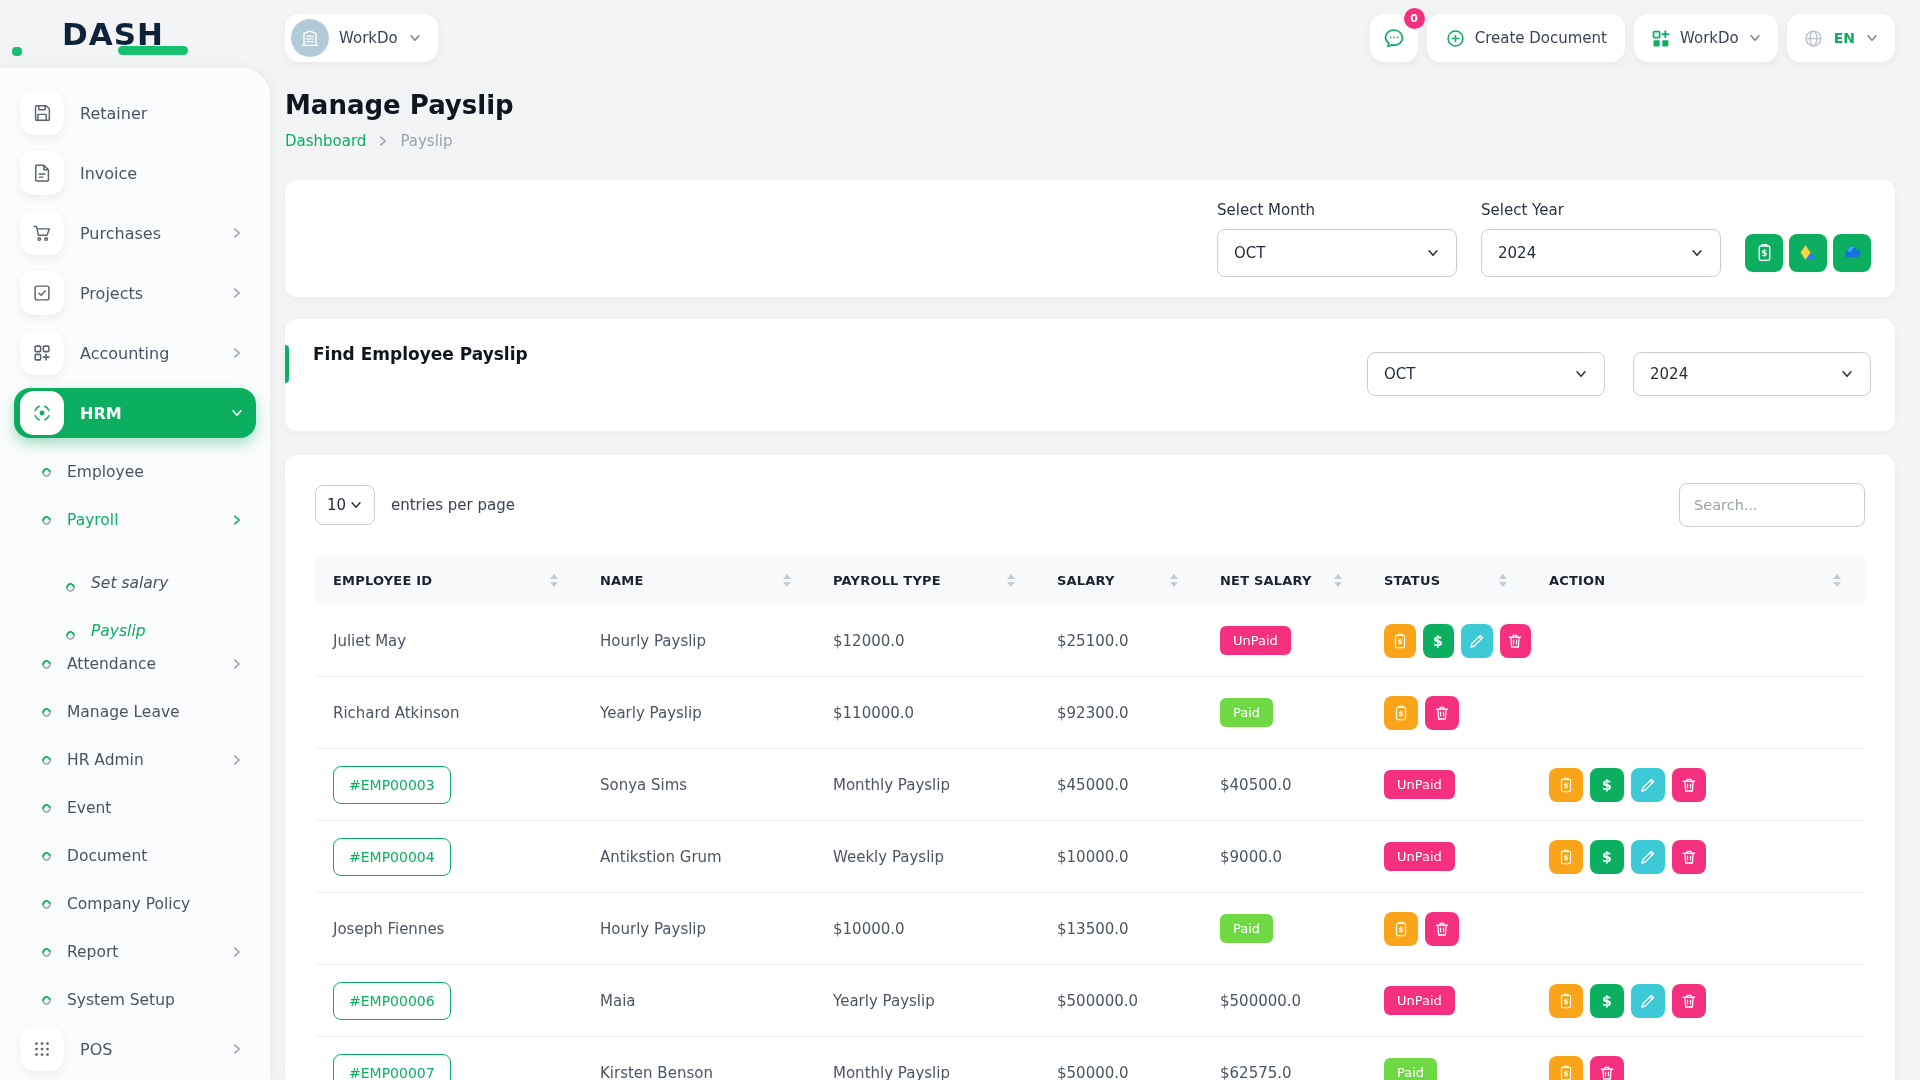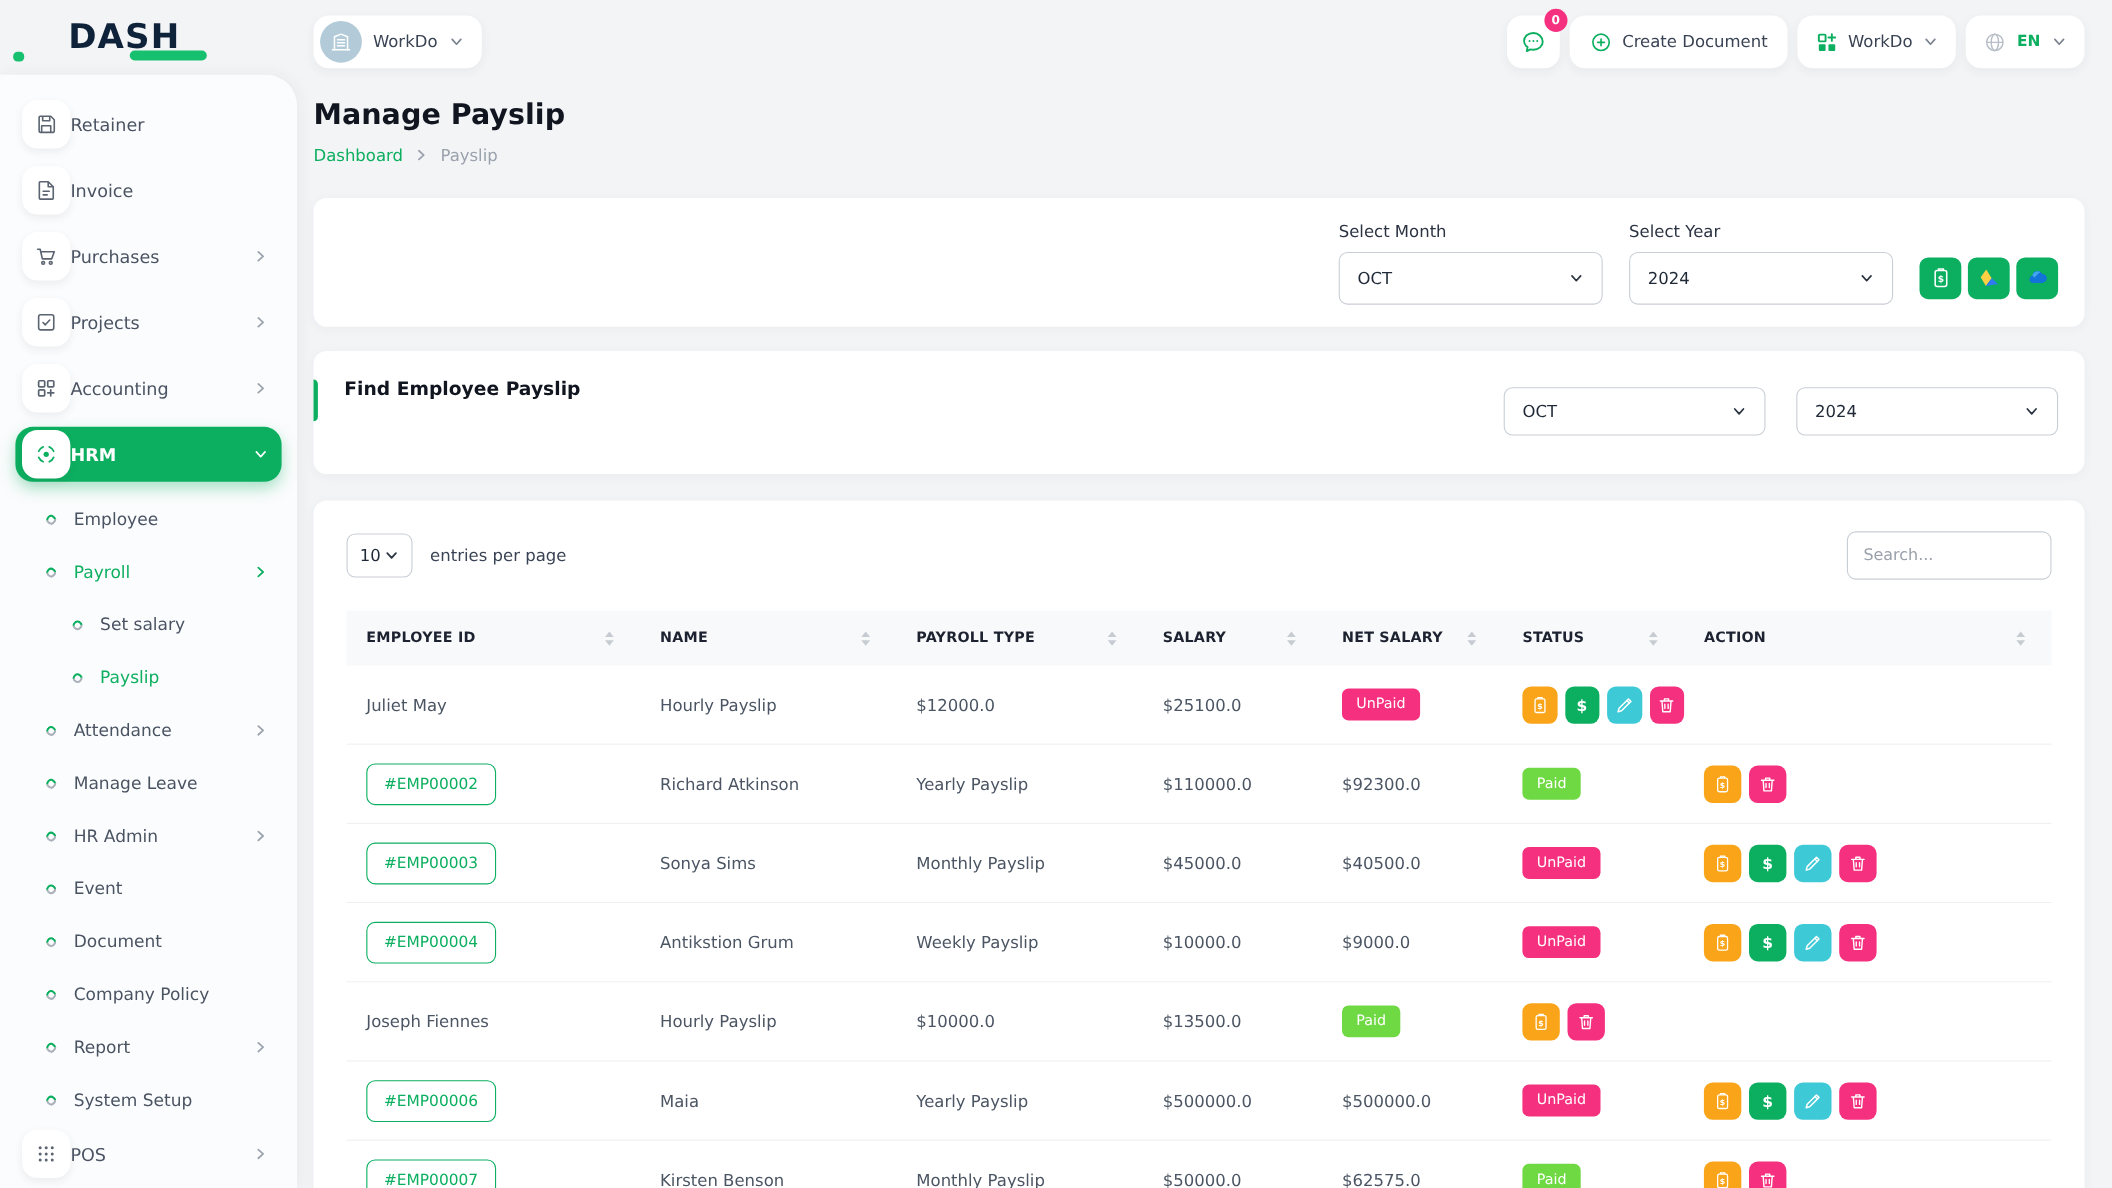--- a/index.html
+++ b/index.html
@@ -11,34 +11,34 @@
   .logo { position:relative; font-size:31px; font-weight:800; letter-spacing:1px; color:#0e2239; }
 
   
   .sidebar { position:fixed; left:0; top:68px; width:270px; height:1012px; background:#fbfcfd;
              border-top-right-radius:28px; box-shadow:2px 0 14px rgba(40,50,60,.05); padding:20px 14px 0 14px; overflow:hidden; z-index:20; }
   .snav { display:flex; flex-direction:column; }
   .s-top { display:flex; align-items:center; height:50px; margin-bottom:10px; border-radius:16px; padding:0 12px 0 6px; cursor:pointer; }
   .s-top .ibox { width:44px; height:44px; border-radius:14px; background:#fff; box-shadow:0 3px 8px rgba(40,50,70,.08);
                  display:flex; align-items:center; justify-content:center; color:#5b6470; flex:0 0 44px; }
   .s-top .ibox svg { width:22px; height:22px; }
-  .s-top .lbl { margin-left:0; font-size:16px; color:#4a5362; flex:1; }
+  .s-top .lbl { margin-left:16px; font-size:16px; color:#4a5362; flex:1; }
   .s-top .chev { color:#9aa2ad; display:flex; }
   .s-top .chev svg { width:15px; height:15px; }
   .s-top.active { background:#0caf60; box-shadow:0 6px 14px rgba(12,175,96,.35); }
   .s-top.active .ibox { color:#0caf60; }
   .s-top.active .lbl { color:#fff; font-weight:700; }
   .s-top.active .chev { color:#fff; }
   .s-sub { display:flex; align-items:center; height:48px; padding:0 12px 0 28px; cursor:pointer; }
   .s-sub .lbl { margin-left:16px; font-size:15.5px; color:#4a5362; flex:1; }
   .s-sub.active .lbl { color:#0caf60; }
   .s-sub .chev { color:#9aa2ad; display:flex; }
   .s-sub.active .chev { color:#0caf60; }
   .s-sub .chev svg { width:14px; height:14px; }
-  .s-subsub { display:flex; align-items:center; height:48px; padding:0 12px 0 52px; cursor:pointer; }
+  .s-subsub { display:flex; align-items:flex-end; height:48px; padding:0 12px 0 52px; cursor:pointer;font-style:italic; }
   .s-subsub .lbl { margin-left:16px; font-size:15.5px; color:#4a5362; }
   .s-subsub.active .lbl { color:#0caf60; }
   .bullet { width:9px; height:9px; border-radius:50%; border:2px solid #aab2bb; border-top-color:#0caf60; border-left-color:#0caf60; transform:rotate(40deg); flex:0 0 9px; }
 
   
   .main { margin-left:270px; padding:0 25px 0 15px; }
   .topbar { height:68px; display:flex; align-items:center; justify-content:space-between; padding-top:8px; }
   .pill { background:#fff; border-radius:14px; height:48px; display:flex; align-items:center; box-shadow:0 3px 10px rgba(40,50,70,.06); cursor:pointer; }
   .ws-pill { padding:0 16px 0 6px; gap:10px; }
   .avatar { width:38px; height:38px; border-radius:50%; background:#b3cbd9; display:flex; align-items:center; justify-content:center; }
@@ -573,21 +573,20 @@
             <button class="abtn btn-pink">
               <span style="display: flex; width: auto; align-items: center; justify-content: center;">
                 <svg viewBox="0 0 24 24" fill="none" stroke="#fff" stroke-width="1.7" stroke-linecap="round" stroke-linejoin="round" style="width: 18px; height: 18px;">
                   <path d="M4.5 7h15M9.5 7V4.5h5V7M6.5 7l1 13h9l1-13M10 11v5M14 11v5"></path>
                 </svg>
               </span>
             </button>
           </div>
   </div>
         <div class="trow">
-    <div class="td"><button class="emp-pill">#EMP00002</button></div>
     <div class="td c-name">Richard Atkinson</div>
     <div class="td c-type">Yearly Payslip</div>
     <div class="td c-salary">$110000.0</div>
     <div class="td c-net">$92300.0</div>
     <div class="td"><span class="badge paid">Paid</span></div>
     <div class="td actions">
             <button class="abtn btn-orange">
               <span style="display: flex; width: auto; align-items: center; justify-content: center;">
                 <svg viewBox="0 0 24 24" fill="none" stroke="#fff" stroke-width="1.6" style="width: 18px; height: 18px;">
                   <rect x="6" y="4.5" width="12" height="16.5" rx="2"></rect>

